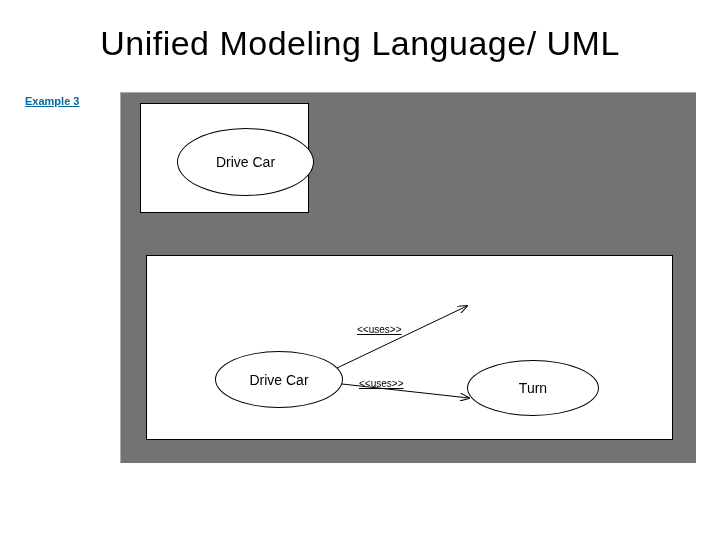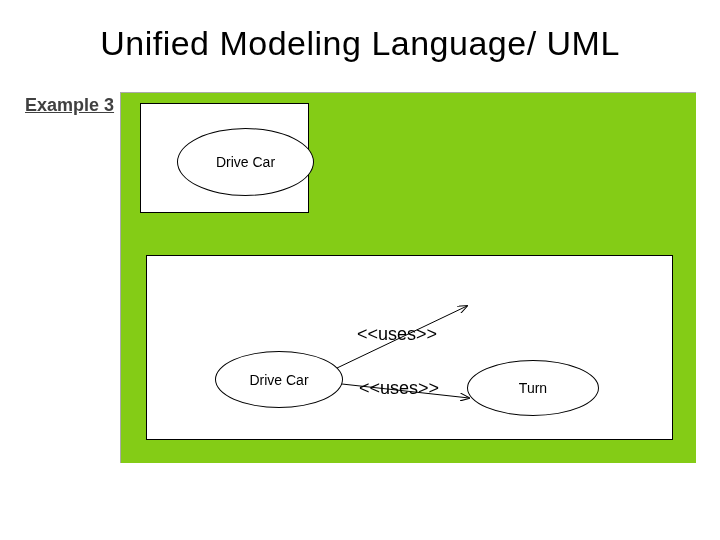--- a/index.html
+++ b/index.html
@@ -23,33 +23,33 @@
     width: 720px;
     text-align: center;
     font-size: 34px;
     color: #000;
     letter-spacing: 0.5px;
   }
   .example-label {
     position: absolute;
     top: 95px;
     left: 25px;
-    font-size: 18px;
+    font-size: 11px;
     font-weight: bold;
-    color: #404040;
+    color: #0369a1;
     text-decoration: underline;
     font-family: "Comic Sans MS", cursive, sans-serif;
   }
   .diagram-bg {
     position: absolute;
     left: 120px;
     top: 92px;
     width: 575px;
     height: 370px;
-    background: #84cc16;
+    background: #737373;
     border-top: 1px solid #aaa;
     border-left: 1px solid #aaa;
   }
   .inner {
     position: absolute;
     left: 0; top: 0; right: 0; bottom: 0;
   }
   .box {
     position: absolute;
     background: #ffffff;
@@ -114,22 +114,23 @@
   svg.arrows {
     position: absolute;
     left: 0;
     top: 0;
     width: 525px;
     height: 183px;
     pointer-events: none;
   }
   .uses-label {
     position: absolute;
-    font-size: 18px;
+    font-size: 10px;
     font-family: Tahoma, Arial, sans-serif;
+    text-decoration: underline;
   }
 </style>
 </head>
 <body>
 
 <div class="stage">
 
   <div class="title">Unified Modeling Language/ UML</div>
 
   <div class="example-label">Example 3</div>

